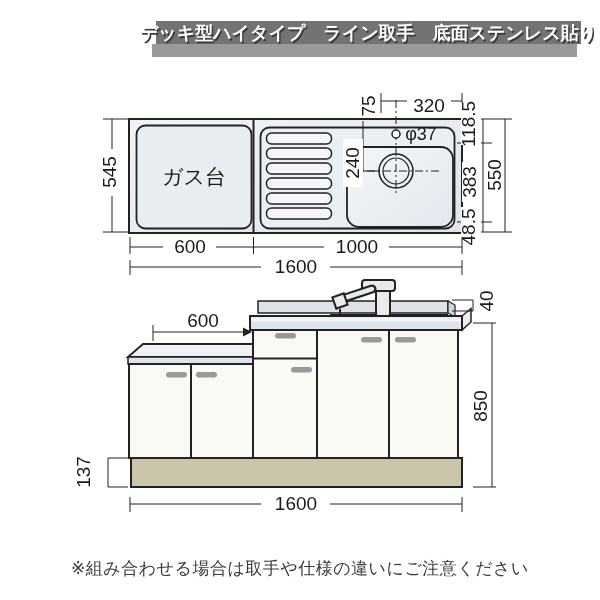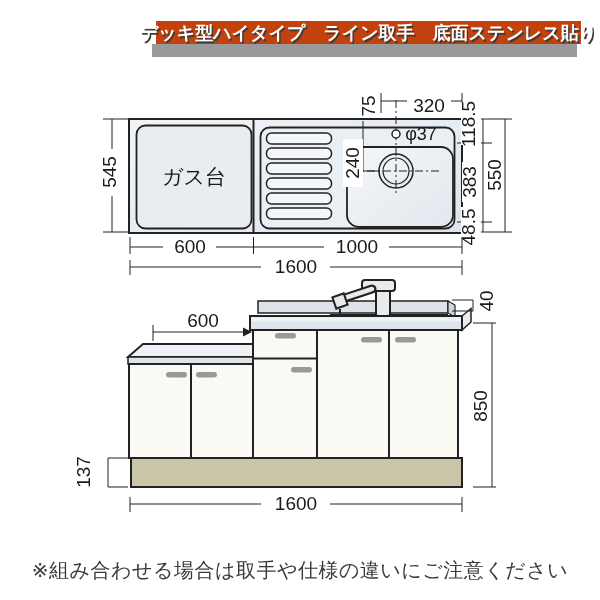--- a/index.html
+++ b/index.html
@@ -1,21 +1,21 @@
 <!DOCTYPE html>
 <html><head>
 <meta charset="utf-8">
 <style>
   html,body{margin:0;padding:0;}
   body{width:600px;height:600px;background:#ffffff;font-family:"Liberation Sans","DejaVu Sans",sans-serif;position:relative;overflow:hidden;}
   #stage{position:absolute;inset:0;width:600px;height:600px;}
-  .hdr-green{position:absolute;left:156px;top:21px;width:425px;height:23px;background:#c2410c;z-index:3;display:flex;align-items:center;justify-content:center;}
+  .hdr-green{position:absolute;left:156px;top:21px;width:425px;height:23px;background:#737373;z-index:3;display:flex;align-items:center;justify-content:center;}
   .hdr-shadow{position:absolute;left:152px;top:44px;width:425px;height:13px;background:#9a9a9a;z-index:2;}
   .hdr-title{color:#ffffff;font-weight:bold;font-size:18px;line-height:1;white-space:nowrap;letter-spacing:0px;text-shadow:1.5px 1.5px 0 #3c3c3c;}
-  .footnote{position:absolute;left:0;top:557px;width:600px;text-align:center;font-size:20px;color:#3a3a3a;letter-spacing:0.5px;}
+  .footnote{position:absolute;left:0;top:557px;width:600px;text-align:center;font-size:17px;color:#3a3a3a;letter-spacing:0.5px;}
   svg{position:absolute;left:0;top:0;}
   svg text{fill:#1a1a1a;font-family:"Liberation Sans","DejaVu Sans",sans-serif;}
   .dim{font-size:19px;}
   .dimS{font-size:18px;}
   .lbl{font-size:21px;}
   .ln{stroke:#222;stroke-width:1;fill:none;}
   .ln2{stroke:#222;stroke-width:2;fill:none;}
   .wbg{fill:#ffffff;stroke:none;}
 </style>
 </head>

